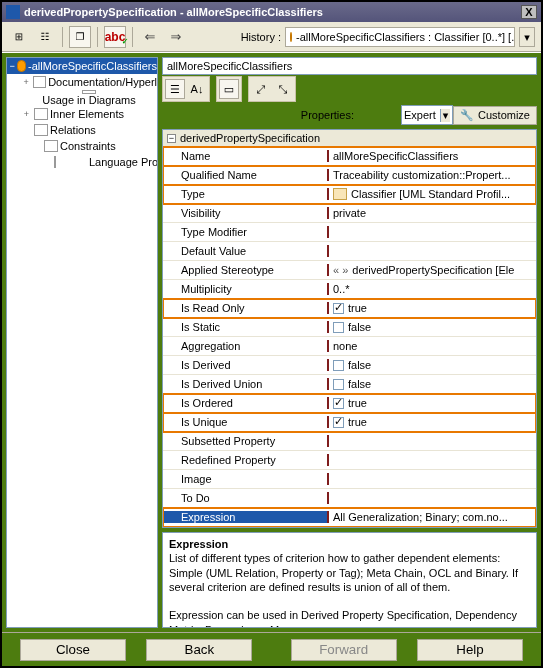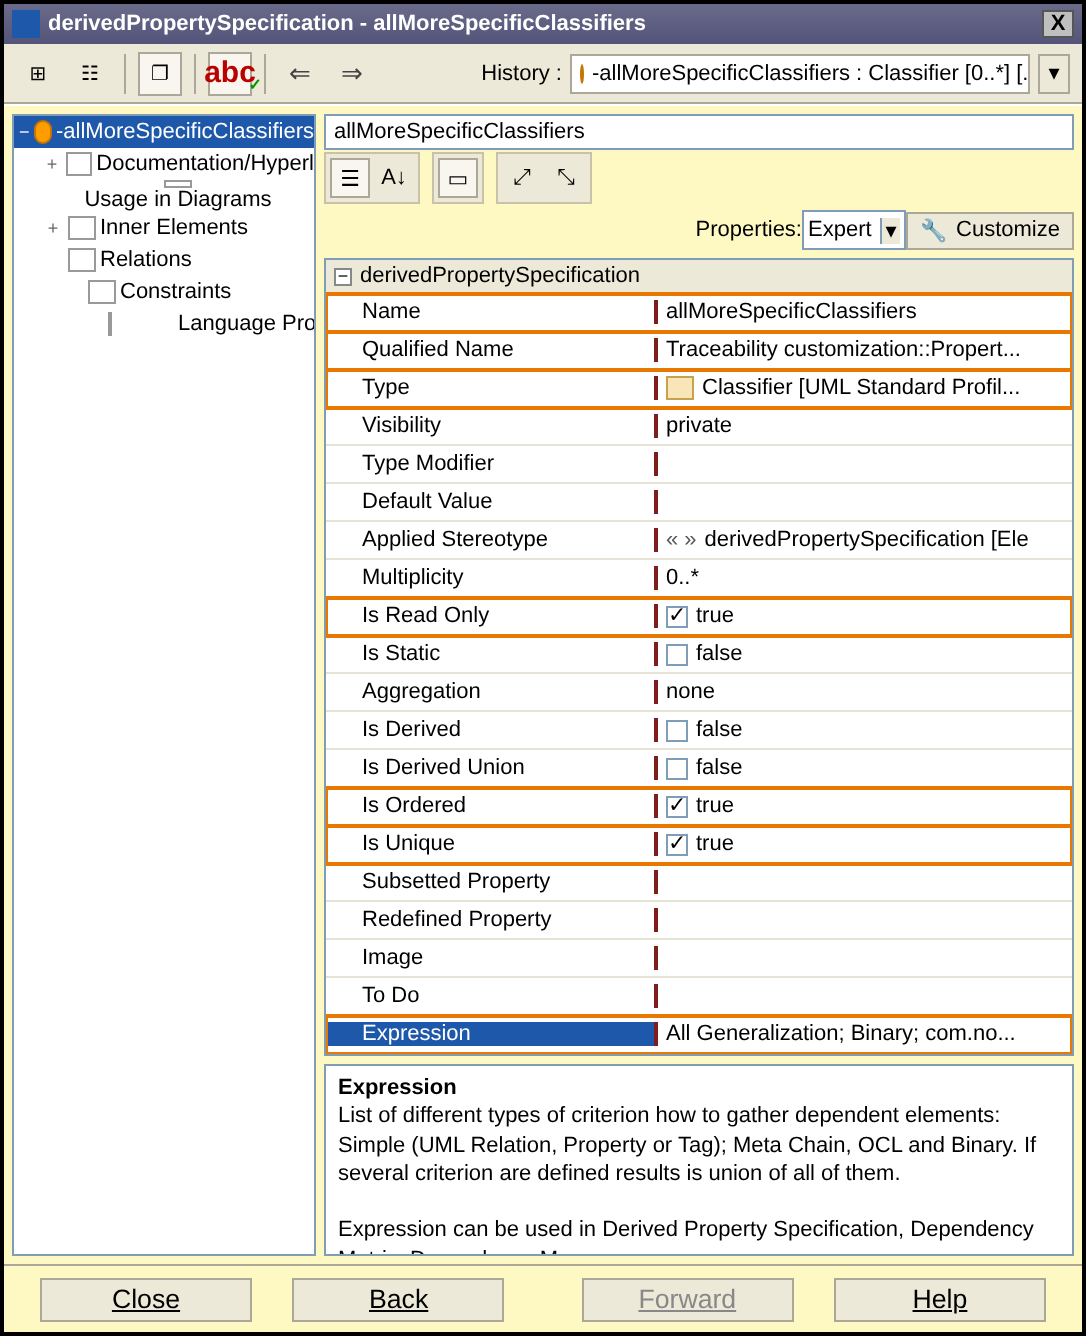--- a/index.html
+++ b/index.html
@@ -1,73 +1,73 @@
 <!DOCTYPE html>
 <html><head>
 <meta charset="utf-8">
 <style>
   * { box-sizing: border-box; }
   body { margin: 0; font-family: Tahoma, Arial, sans-serif; font-size: 11px; background: #fff; color: #000; }
-  .window { width: 543px; height: 668px; border: 2px solid #000; display: flex; flex-direction: column; background: #fef9c3; position: relative; }
+  .window { width: 543px; height: 668px; border: 2px solid #000; display: flex; flex-direction: column; background: #4d7c0f; position: relative; }
   .titlebar { background: linear-gradient(#6a6a8a, #54547a); color: #fff; height: 20px; display: flex; align-items: center; padding: 0 4px; font-weight: bold; font-size: 11px; }
   .titlebar .icon { width: 14px; height: 14px; background: #1e58aa; margin-right: 4px; }
   .titlebar .title { flex: 1; }
   .titlebar .close-x { width: 16px; height: 14px; background: #bfbfbf; border: 1px solid #555; text-align: center; line-height: 12px; font-family: Arial; font-size: 11px; color: #000; cursor: default; }
   .toolbar { height: 30px; border-bottom: 1px solid #aca899; display: flex; align-items: center; padding: 0 6px; gap: 4px; background: #ece9d8; }
   .tbtn { width: 22px; height: 22px; border: 1px solid transparent; display: flex; align-items: center; justify-content: center; cursor: default; }
   .tbtn.active { border: 1px solid #aca899; background: #f8f6ef; }
   .sep { width: 1px; height: 20px; background: #aca899; margin: 0 2px; }
   .arrow { font-size: 13px; color: #444; }
   .history-label { margin-left: auto; color: #000; }
   .history-chip { display: inline-flex; align-items: center; border: 1px solid #aca899; background: #fff; padding: 1px 4px; height: 20px; max-width: 230px; overflow: hidden; white-space: nowrap; }
   .orange-dot { width: 10px; height: 10px; border-radius: 50%; background: #ff9c00; border: 1px solid #c57600; display: inline-block; margin-right: 4px; }
   .history-dd { width: 16px; height: 20px; border: 1px solid #aca899; background: #ece9d8; text-align: center; line-height: 18px; }
   .tree-toolbar-btn { font-size: 10px; }
-  .abc-icon { font-weight: bold; font-size: 15px; color: #b00; position: relative; }
+  .abc-icon { font-weight: bold; font-size: 12px; color: #b00; position: relative; }
   .abc-icon:after { content: "✓"; position: absolute; right: -3px; bottom: -2px; color: #090; font-size: 8px; }
 
   .content { flex: 1; display: flex; border-top: 1px solid #fff; min-height: 0; }
   .tree { width: 152px; border: 1px solid #7f9db9; margin: 4px 2px 4px 4px; background: #fff; overflow: auto; }
   .tree-row { display: flex; align-items: center; height: 16px; padding-left: 2px; white-space: nowrap; }
   .tree-row .tglyph { display: inline-block; width: 11px; text-align: center; color: #666; font-size: 9px; }
   .tree-row .ticon { width: 14px; height: 12px; display: inline-block; margin: 0 2px; }
   .ticon.orange { background: #ff9c00; border-radius: 6px; border: 1px solid #c57600; }
   .ticon.page { background: #fff; border: 1px solid #999; }
   .tree-row.selected { background: #1e58aa; color: #fff; }
   .tree-row.selected .tglyph { color: #fff; }
 
   .right { flex: 1; display: flex; flex-direction: column; margin: 4px 4px 4px 2px; min-width: 0; }
   .rheader { border: 1px solid #7f9db9; background: #fff; padding: 2px 4px; height: 18px; }
   .proptoolbar { height: 28px; display: flex; align-items: center; gap: 6px; padding: 2px 0; }
   .pt-group { display: flex; gap: 2px; border: 1px solid #c9c2a9; padding: 2px; background: #ece9d8; }
   .pt-btn { width: 20px; height: 20px; display: flex; align-items: center; justify-content: center; }
   .pt-btn.active { border: 1px solid #aca899; background: #f8f6ef; }
   .prop-filter { display: flex; align-items: center; justify-content: flex-end; gap: 0; padding: 2px 0 4px 0; }
-  .combo { border: 1px solid #7f9db9; background: #fff; height: 20px; display: inline-flex; align-items: center; padding: 0 2px; }
+  .combo { border: 1px solid #7f9db9; background: #fff; height: 20px; display: inline-flex; align-items: center; padding: 0 2px; margin-left: 47px; }
   .combo .dd { border-left: 1px solid #7f9db9; padding: 0 2px; background: #ece9d8; margin-left: 4px; }
   .cust-btn { border: 1px solid #aca899; background: #ece9d8; padding: 2px 6px; display: inline-flex; align-items: center; gap: 4px; }
 
   .grid { border: 1px solid #7f9db9; background: #fff; flex: 0 0 auto; overflow: hidden; }
   .ghead { background: #ece9d8; color: #000; padding: 2px 4px; border-bottom: 1px solid #aca899; display: flex; align-items: center; }
   .ghead .minus { border: 1px solid #888; width: 9px; height: 9px; line-height: 7px; text-align: center; font-size: 9px; margin-right: 4px; background: #fff; }
   .grow { display: flex; height: 19px; align-items: center; border-bottom: 1px solid #e8e4d5; }
   .gcell-l { width: 166px; padding-left: 18px; border-right: 2px solid #7f1d1d; overflow: hidden; white-space: nowrap; }
   .gcell-r { flex: 1; padding-left: 4px; overflow: hidden; white-space: nowrap; display: flex; align-items: center; gap: 4px; }
   .grow.hl { outline: 2px solid #e87800; outline-offset: -1px; }
   .grow.sel .gcell-l { background: #1e58aa; color: #fff; }
   .chk { width: 11px; height: 11px; border: 1px solid #7f9db9; background: #fff; display: inline-block; position: relative; }
   .chk.checked:after { content: "✓"; position: absolute; top: -3px; left: 0; font-size: 11px; color: #000; }
   .type-chip { width: 14px; height: 12px; background: #f9e6b8; border: 1px solid #c7a24a; display: inline-block; }
   .stereo { color: #555; }
 
   .desc { border: 1px solid #7f9db9; background: #fff; margin-top: 4px; padding: 4px 6px; font-size: 11px; line-height: 1.3; flex: 1; min-height: 0; overflow: auto; }
   .desc-title { font-weight: bold; }
 
   .buttonbar { height: 34px; border-top: 1px solid #aca899; display: flex; align-items: center; justify-content: space-between; padding: 0 18px; }
-  .btn { width: 106px; height: 22px; border: 1px solid #aca899; background: #ece9d8; cursor: default; text-decoration: underline; }
+  .btn { width: 106px; height: 22px; border: 1px solid #aca899; background: #ece9d8; cursor: default; }
   .btn.disabled { color: #888; margin-left: 18px; }
 </style>
 </head>
 <body>
 
 <div class="window">
 
   <div class="titlebar">
     <span class="icon"></span>
     <span class="title">derivedPropertySpecification - allMoreSpecificClassifiers</span>

